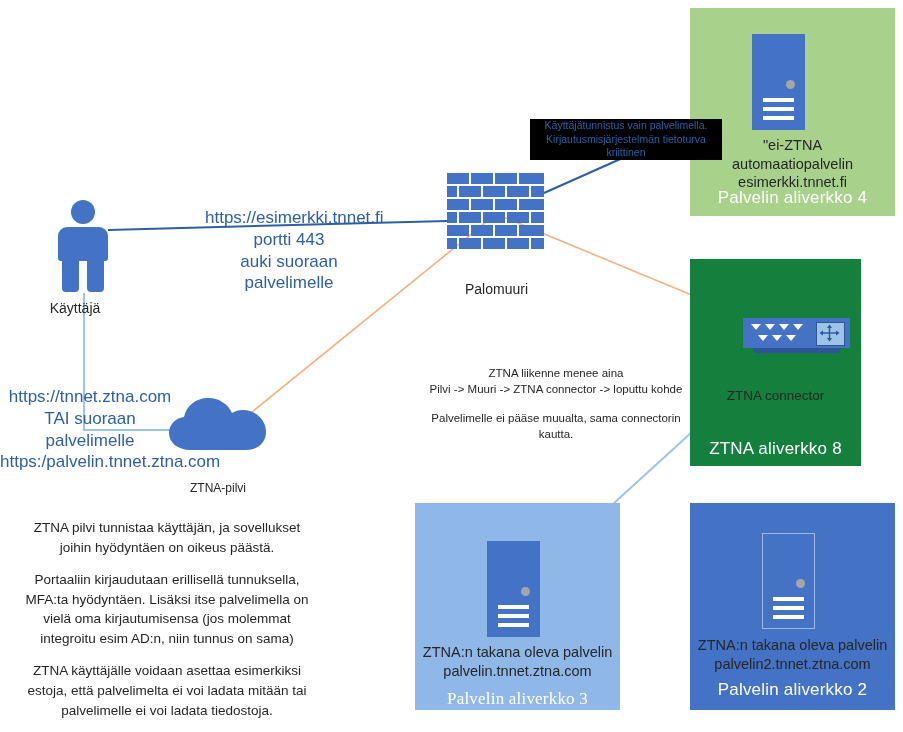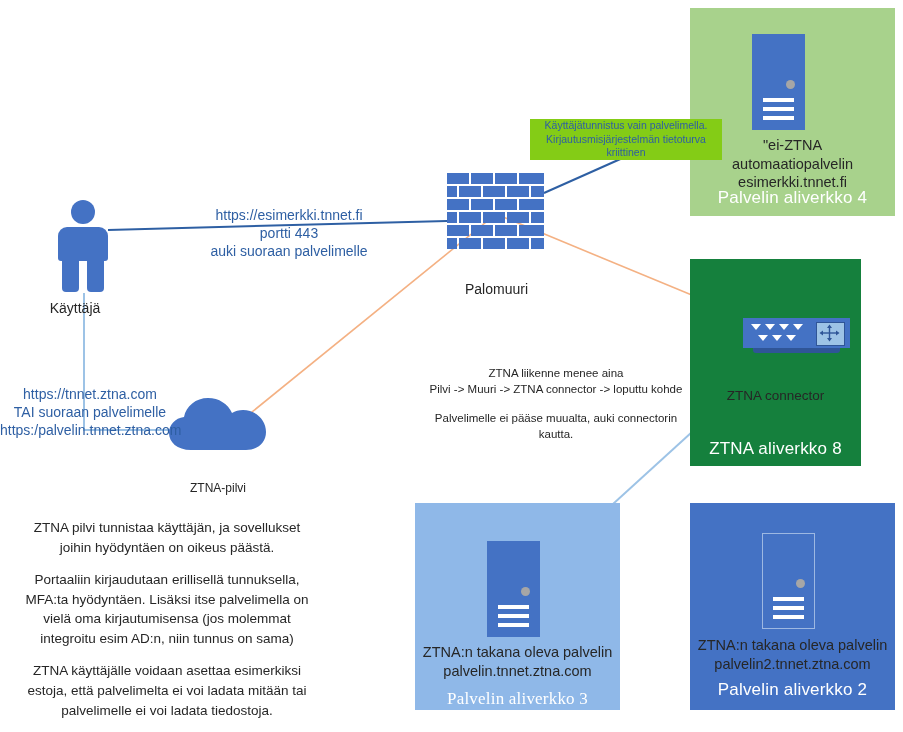--- a/index.html
+++ b/index.html
@@ -60,22 +60,22 @@
 
   
   #connector-device{position:absolute;left:743px;top:318px;width:107px;height:38px;}
   #connector-device .chassis{position:absolute;left:0;top:0;width:107px;height:30px;background:#4472C4;}
   #connector-device .shadow{position:absolute;left:10px;top:30px;width:87px;height:5px;background:#2F5597;border-radius:0 0 3px 3px;}
   #connector-device .panel{position:absolute;right:5px;top:4px;width:27px;height:22px;background:#9DC3E6;border:1px solid #2F5597;}
   #connector-device .tri{position:absolute;width:0;height:0;border-left:5px solid transparent;border-right:5px solid transparent;border-top:6px solid #ffffff;}
 
   
   .lbl{position:absolute;text-align:center;line-height:1.28;}
-  .lbl-blue{color:#2E5FA3;font-size:14px;}
-  .lbl-note{background:#84cc16;color:#2E5FA3;font-size:10.5px;line-height:1.3;}
+  .lbl-blue{color:#2E5FA3;font-size:17px;}
+  .lbl-note{background:#000000;color:#2E5FA3;font-size:10.5px;line-height:1.3;}
 
   #label-kayttaja{left:12px;top:300px;width:126px;font-size:14px;color:#262626;}
   #label-palomuuri{left:435px;top:281px;width:123px;font-size:14px;color:#262626;}
   #label-ztnapilvi{left:155px;top:481px;width:126px;font-size:12px;color:#262626;}
 
   #note-firewall{left:530px;top:119px;width:192px;text-align:center;}
   #note-user-server{left:205px;top:207px;width:168px;}
   #note-user-cloud{left:0px;top:386px;width:180px;}
   #note-ztna-traffic{left:425px;top:366px;width:262px;color:#262626;font-size:11.5px;line-height:1.35;text-align:center;}
 
@@ -262,21 +262,21 @@
   <div class="lbl lbl-blue" id="note-user-cloud">
     <div>https://tnnet.ztna.com</div>
     <div>TAI suoraan palvelimelle</div>
     <div>https:/palvelin.tnnet.ztna.com</div>
   </div>
 
   <div class="lbl" id="note-ztna-traffic">
     <div>ZTNA liikenne menee aina</div>
     <div>Pilvi -&gt; Muuri -&gt; ZTNA connector -&gt; loputtu kohde</div>
     <div style="height:14px;"></div>
-    <div>Palvelimelle ei pääse muualta, auki connectorin kautta.</div>
+    <div>Palvelimelle ei pääse muualta, sama connectorin kautta.</div>
   </div>
 
   <div id="paragraph">
     <p>ZTNA pilvi tunnistaa käyttäjän, ja sovellukset joihin hyödyntäen on oikeus päästä.</p>
     <p>Portaaliin kirjaudutaan erillisellä tunnuksella, MFA:ta hyödyntäen. Lisäksi itse palvelimella on vielä oma kirjautumisensa (jos molemmat integroitu esim AD:n, niin tunnus on sama)</p>
     <p>ZTNA käyttäjälle voidaan asettaa esimerkiksi estoja, että palvelimelta ei voi ladata mitään tai palvelimelle ei voi ladata tiedostoja.</p>
   </div>
 
 </div>
 

